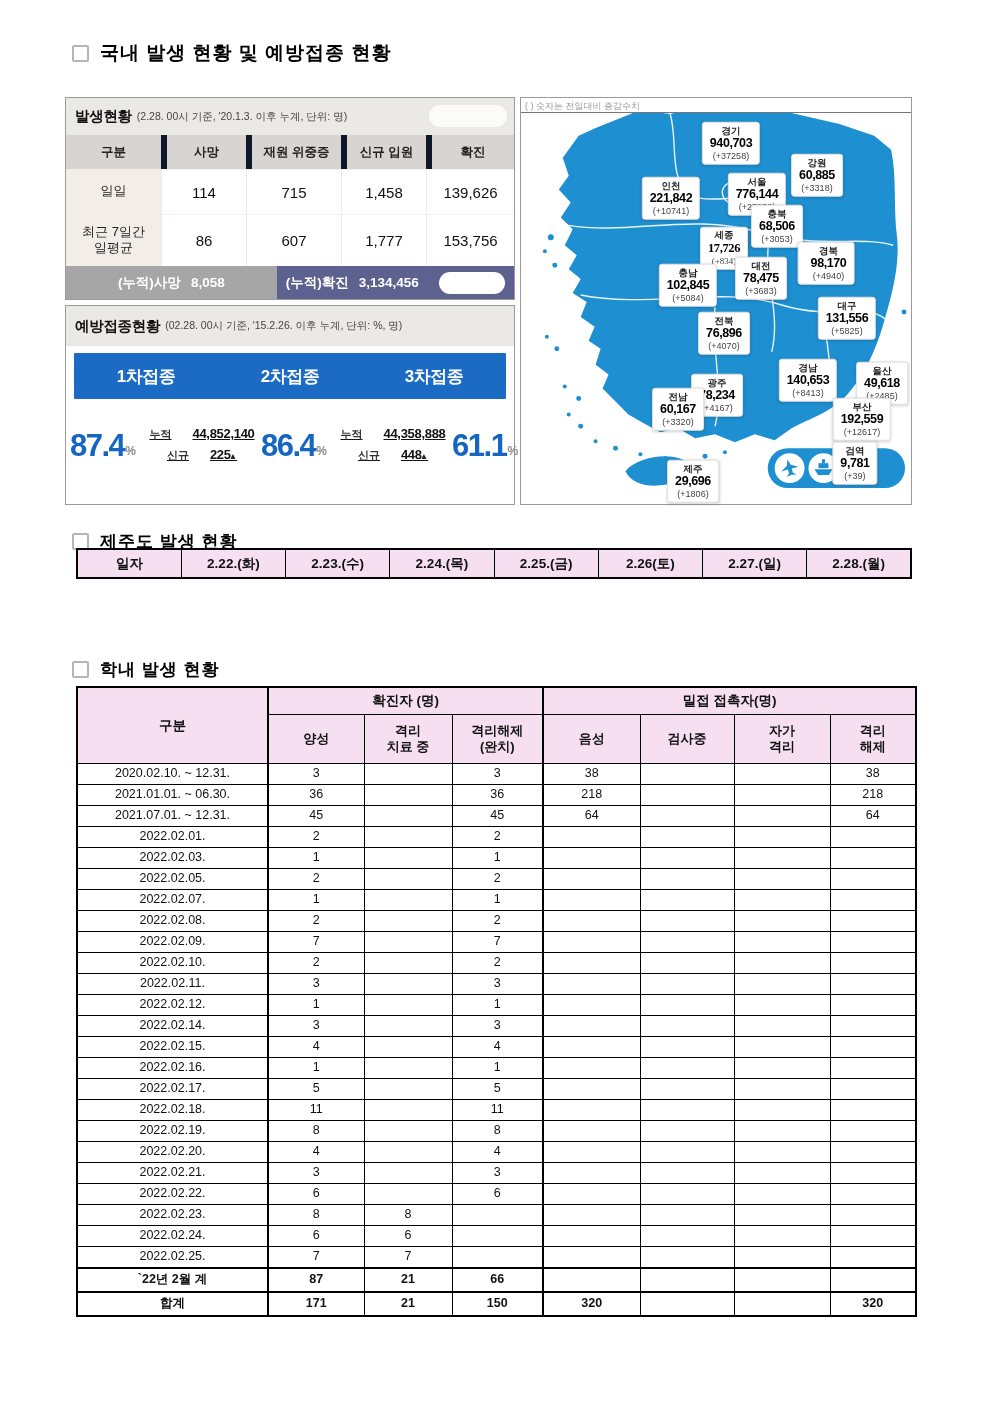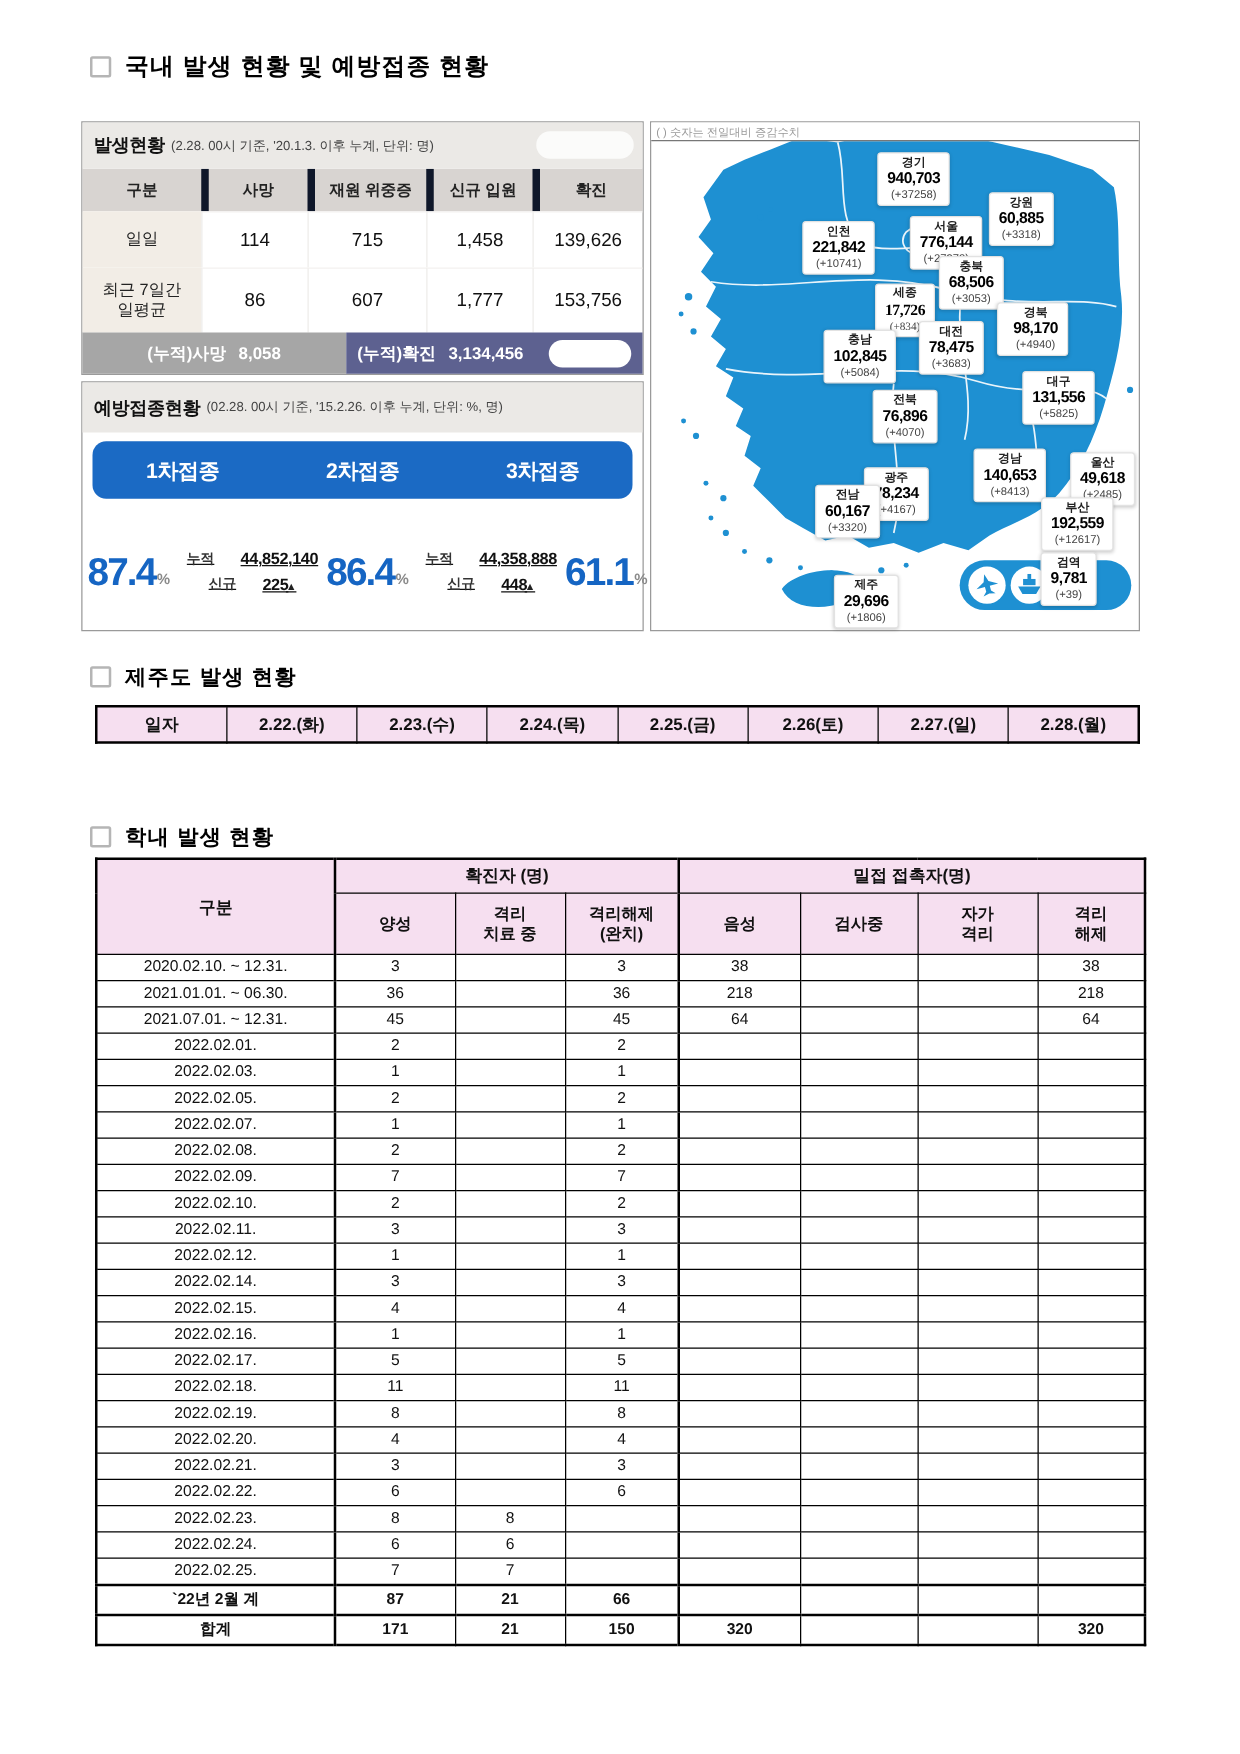--- a/index.html
+++ b/index.html
@@ -25,21 +25,21 @@
   .ob-label{background:#f2ede6;display:flex;align-items:center;justify-content:center;font-size:13px;color:#222;white-space:pre-line;text-align:center;line-height:1.25;}
   .ob-val{display:flex;align-items:center;justify-content:center;font-size:15px;color:#111;border-left:1px solid #eeecea;border-top:1px solid #f3f1ef;}
   .ob-foot{display:flex;height:33px;}
   .f-death{width:47%;background:#a6a6a6;color:#fff;display:flex;align-items:center;justify-content:center;font-size:13.5px;font-weight:700;gap:10px;}
   .f-conf{width:53%;background:#5d6190;color:#fff;display:flex;align-items:center;justify-content:center;font-size:13.5px;font-weight:700;gap:10px;}
   .pill2{width:66px;height:22px;background:#fff;border-radius:11px;display:inline-block;margin-left:10px;}
 
   
   .vp{left:65px;top:305px;width:450px;height:200px;}
   .vp .p-title{height:40px;background:#ebe9e6;}
-  .vp-band{margin:7px 8px 12px;height:46px;background:#1b6ac4;border-radius:11px;display:flex;align-items:center;}
+  .vp-band{margin:7px 8px 0;height:46px;background:#1b6ac4;border-radius:1px;display:flex;align-items:center;}
   .vp-band span{flex:1;text-align:center;color:#fff;font-weight:800;font-size:17px;letter-spacing:-0.5px;}
   .vp-nums{display:flex;padding:16px 4px 0;}
   .dose{flex:1;display:flex;align-items:center;justify-content:center;gap:7px;}
   .pctwrap{display:flex;align-items:flex-end;}
   .pct{font-size:31px;font-weight:800;color:#1565c3;letter-spacing:-1.5px;line-height:1;}
   .unit{font-size:12px;color:#8a8a8a;font-weight:700;margin:0 0 3px 1px;}
   .mini{width:118px;font-size:11px;}
   .mline{display:flex;justify-content:center;align-items:center;gap:21px;line-height:1.6;text-decoration:underline;}
   .mlabel{color:#333;font-weight:600;font-size:11px;white-space:nowrap;}
   .mval{color:#111;font-size:13px;font-weight:800;letter-spacing:-0.3px;}
@@ -52,21 +52,21 @@
   .map-panel{position:absolute;left:520px;top:97px;width:392px;height:408px;border:1px solid #9a9a9a;box-sizing:border-box;background:#fff;}
   .map-note{position:absolute;left:0;top:0;right:0;height:15px;font-size:9px;color:#999;padding:2px 4px 0;border-bottom:1px solid #777;background:#fff;z-index:2;box-sizing:border-box;}
   .map-svg{position:absolute;left:0;top:0;width:100%;height:100%;z-index:1;}
   .map-label{position:absolute;transform:translate(-50%,-50%);background:#fff;border:1px solid #e2e2e2;border-radius:3px;box-shadow:0 1px 3px rgba(0,0,0,.18);padding:2px 7px;text-align:center;line-height:1.18;z-index:3;white-space:nowrap;}
   .rname{font-size:9.5px;font-weight:700;color:#222;}
   .rval{font-size:12.5px;font-weight:800;color:#000;letter-spacing:-0.4px;}
   .rchg{font-size:9px;color:#444;}
 
   
   table{border-collapse:collapse;}
-  .jeju{position:absolute;left:76px;top:564px;width:836px;border:2px solid #000;table-layout:fixed;}
+  .jeju{position:absolute;left:76px;top:548px;width:836px;border:2px solid #000;table-layout:fixed;}
   .jeju th,.jeju td{border:1px solid #000;height:27px;text-align:center;padding:0;}
   .jeju th{background:#f6dff0;font-size:13.5px;font-weight:700;}
   .jeju td{font-size:13px;font-weight:400;background:#fff;}
   .jeju td.rowlabel{font-size:13.5px;font-weight:700;}
 
   
   .school{position:absolute;left:76px;top:686px;width:839px;border:2px solid #000;table-layout:fixed;}
   .school th,.school td{border:1px solid #000;text-align:center;padding:0;}
   .school thead th{background:#f6dff0;font-weight:700;font-size:13.5px;}
   .school thead tr:first-child th{height:26px;}

